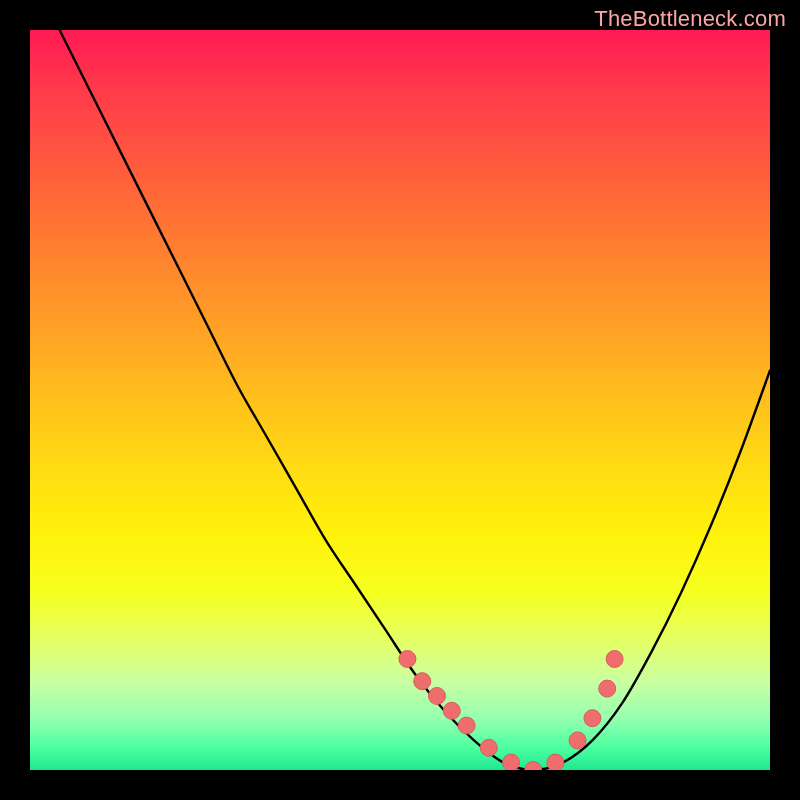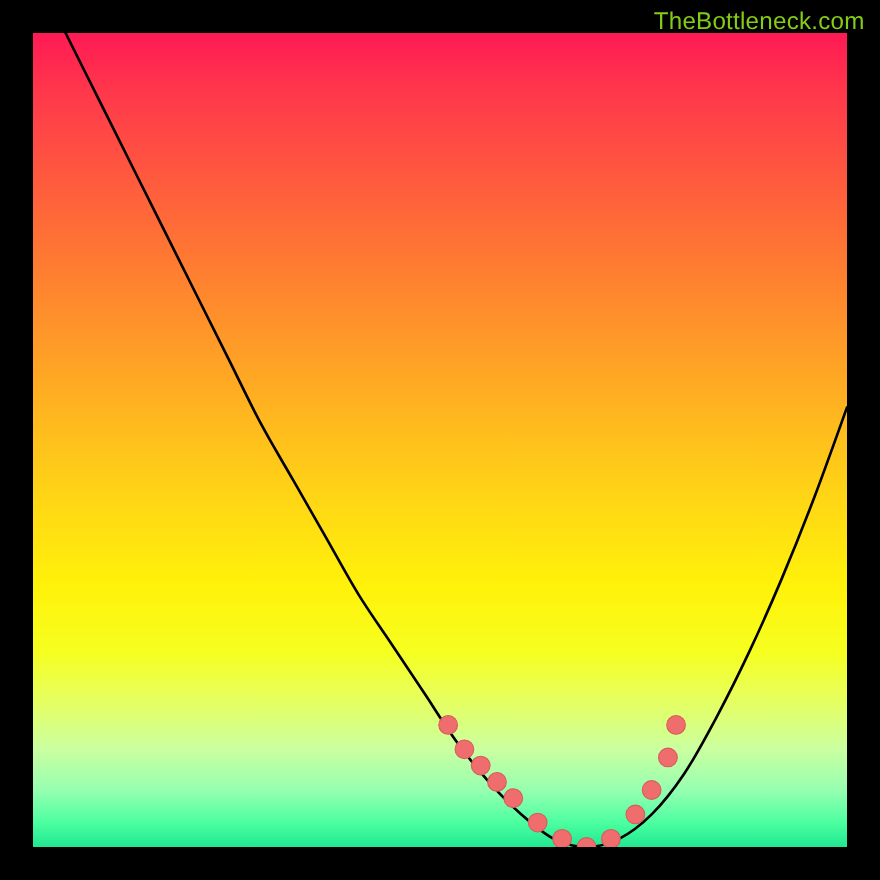--- a/index.html
+++ b/index.html
@@ -50,21 +50,21 @@
     position: absolute;
     left: 0; top: 0;
     width: 740px;
     height: 740px;
     pointer-events: none;
   }
   .watermark {
     position: absolute;
     top: 6px;
     right: 14px;
-    color: #84cc16;
+    color: #fca5a5;
     font-size: 22px;
     font-weight: 500;
     letter-spacing: 0.2px;
     font-family: Arial, Helvetica, sans-serif;
   }
 </style>
 </head>
 <body>
 
 <div class="stage">

